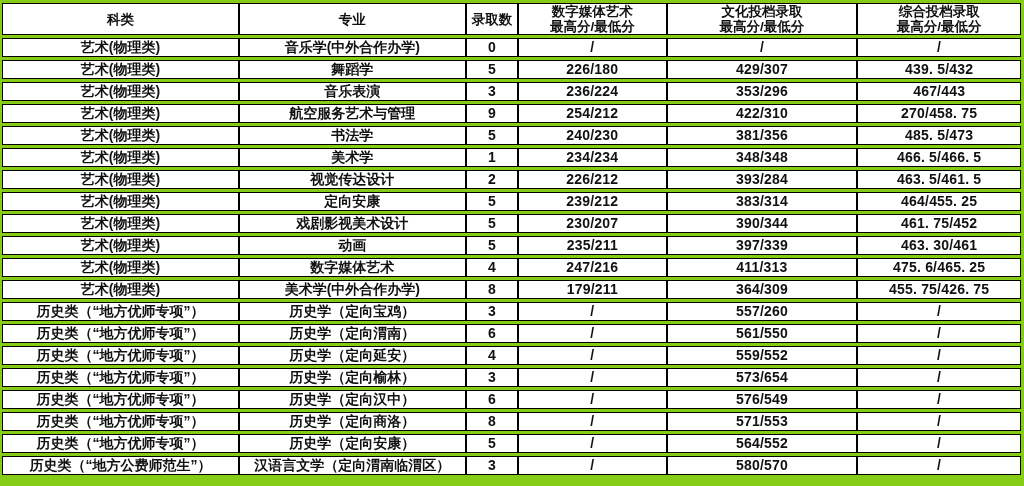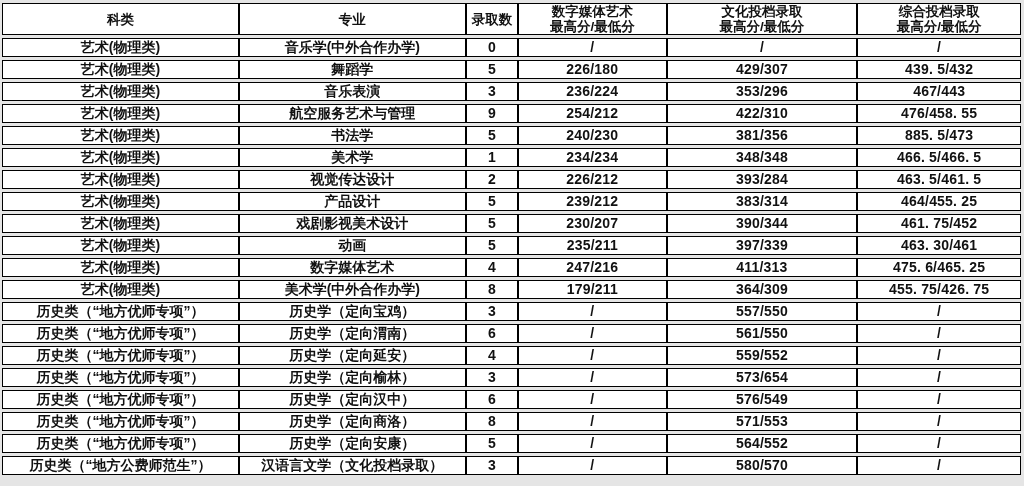--- a/index.html
+++ b/index.html
@@ -5,21 +5,21 @@
   html, body {
     margin: 0;
     padding: 0;
     background: #fdfdfd;
     font-family: "Liberation Sans", sans-serif;
   }
   .page {
     width: 1024px;
     height: 486px;
     overflow: hidden;
-    background: #e5e5e5;
+    background: #84cc16;
   }
   table.score-table {
     border-collapse: separate;
     border-spacing: 0 3px;
     table-layout: fixed;
     width: 1019px;
     margin: 0 0 0 2px;
   }
   th, td {
     border: 1px solid #000;
@@ -114,49 +114,49 @@
           <td class="num">236/224</td>
           <td class="num">353/296</td>
           <td class="num">467/443</td>
         </tr>
         <tr>
           <td>艺术(物理类)</td>
           <td>航空服务艺术与管理</td>
           <td class="num">9</td>
           <td class="num">254/212</td>
           <td class="num">422/310</td>
-          <td class="num">476/458. 55</td>
+          <td class="num">270/458. 75</td>
         </tr>
         <tr>
           <td>艺术(物理类)</td>
           <td>书法学</td>
           <td class="num">5</td>
           <td class="num">240/230</td>
           <td class="num">381/356</td>
-          <td class="num">885. 5/473</td>
+          <td class="num">485. 5/473</td>
         </tr>
         <tr>
           <td>艺术(物理类)</td>
           <td>美术学</td>
           <td class="num">1</td>
           <td class="num">234/234</td>
           <td class="num">348/348</td>
           <td class="num">466. 5/466. 5</td>
         </tr>
         <tr>
           <td>艺术(物理类)</td>
           <td>视觉传达设计</td>
           <td class="num">2</td>
           <td class="num">226/212</td>
           <td class="num">393/284</td>
           <td class="num">463. 5/461. 5</td>
         </tr>
         <tr>
           <td>艺术(物理类)</td>
-          <td>产品设计</td>
+          <td>定向安康</td>
           <td class="num">5</td>
           <td class="num">239/212</td>
           <td class="num">383/314</td>
           <td class="num">464/455. 25</td>
         </tr>
         <tr>
           <td>艺术(物理类)</td>
           <td>戏剧影视美术设计</td>
           <td class="num">5</td>
           <td class="num">230/207</td>
@@ -185,21 +185,21 @@
           <td class="num">8</td>
           <td class="num">179/211</td>
           <td class="num">364/309</td>
           <td class="num">455. 75/426. 75</td>
         </tr>
         <tr>
           <td>历史类（“地方优师专项”）</td>
           <td>历史学（定向宝鸡）</td>
           <td class="num">3</td>
           <td class="num">/</td>
-          <td class="num">557/550</td>
+          <td class="num">557/260</td>
           <td class="num">/</td>
         </tr>
         <tr>
           <td>历史类（“地方优师专项”）</td>
           <td>历史学（定向渭南）</td>
           <td class="num">6</td>
           <td class="num">/</td>
           <td class="num">561/550</td>
           <td class="num">/</td>
         </tr>
@@ -238,21 +238,21 @@
         <tr>
           <td>历史类（“地方优师专项”）</td>
           <td>历史学（定向安康）</td>
           <td class="num">5</td>
           <td class="num">/</td>
           <td class="num">564/552</td>
           <td class="num">/</td>
         </tr>
         <tr>
           <td>历史类（“地方公费师范生”）</td>
-          <td>汉语言文学（文化投档录取）</td>
+          <td>汉语言文学（定向渭南临渭区）</td>
           <td class="num">3</td>
           <td class="num">/</td>
           <td class="num">580/570</td>
           <td class="num">/</td>
         </tr>
       </tbody>
   </table>
 </div>
 
 </body></html>

